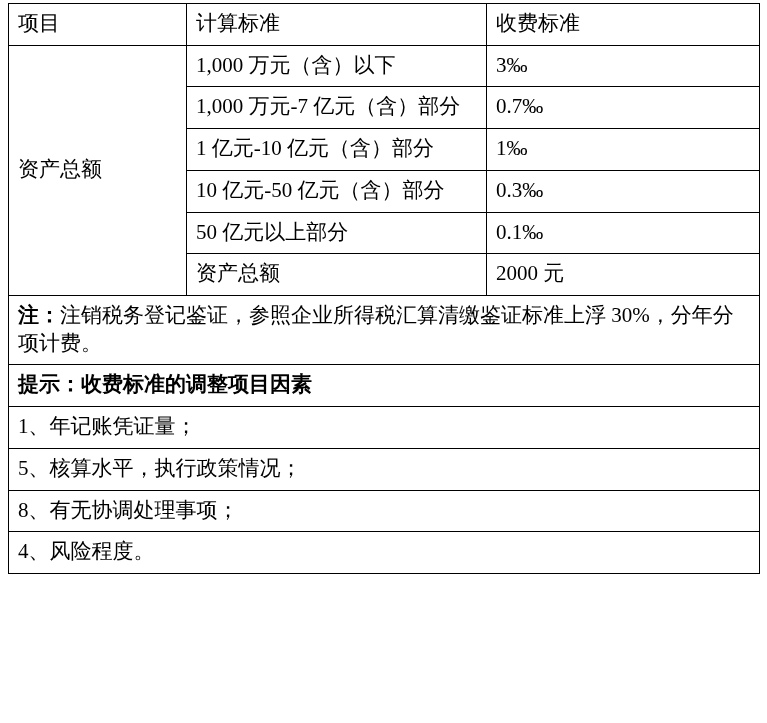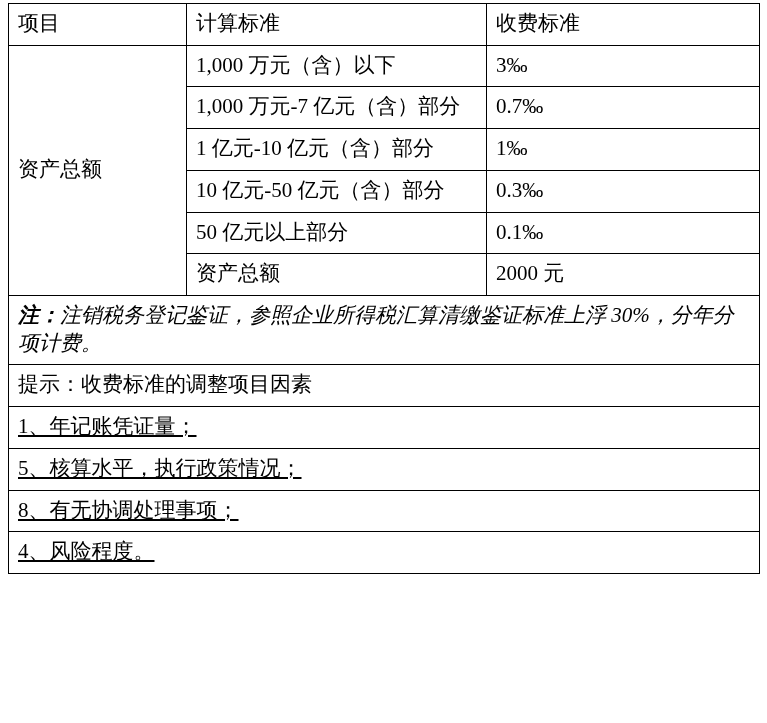--- a/index.html
+++ b/index.html
@@ -44,36 +44,34 @@
   .cell-merged {
     text-align: left;
     vertical-align: middle;
     margin-top: 40px;
   }
   .cell-note {
     font-size: 21px;
     line-height: 1.42;
     padding-top: 8px;
     padding-bottom: 9px;
-    font-style: italic;
   }
   .note-label {
     font-weight: bold;
   }
   .cell-tip {
-    font-weight: normal;
+    font-weight: bold;
     font-size: 21px;
     padding-top: 8px;
     padding-bottom: 9px;
   }
   .cell-list {
     font-size: 21px;
     padding-top: 8px;
     padding-bottom: 9px;
-    text-decoration: underline;
   }
   .fee-val {
     font-family: "Liberation Serif", "DejaVu Serif", serif;
   }
 </style>
 </head>
 <body>
 
 <div class="page">
   <table class="fee-table">

